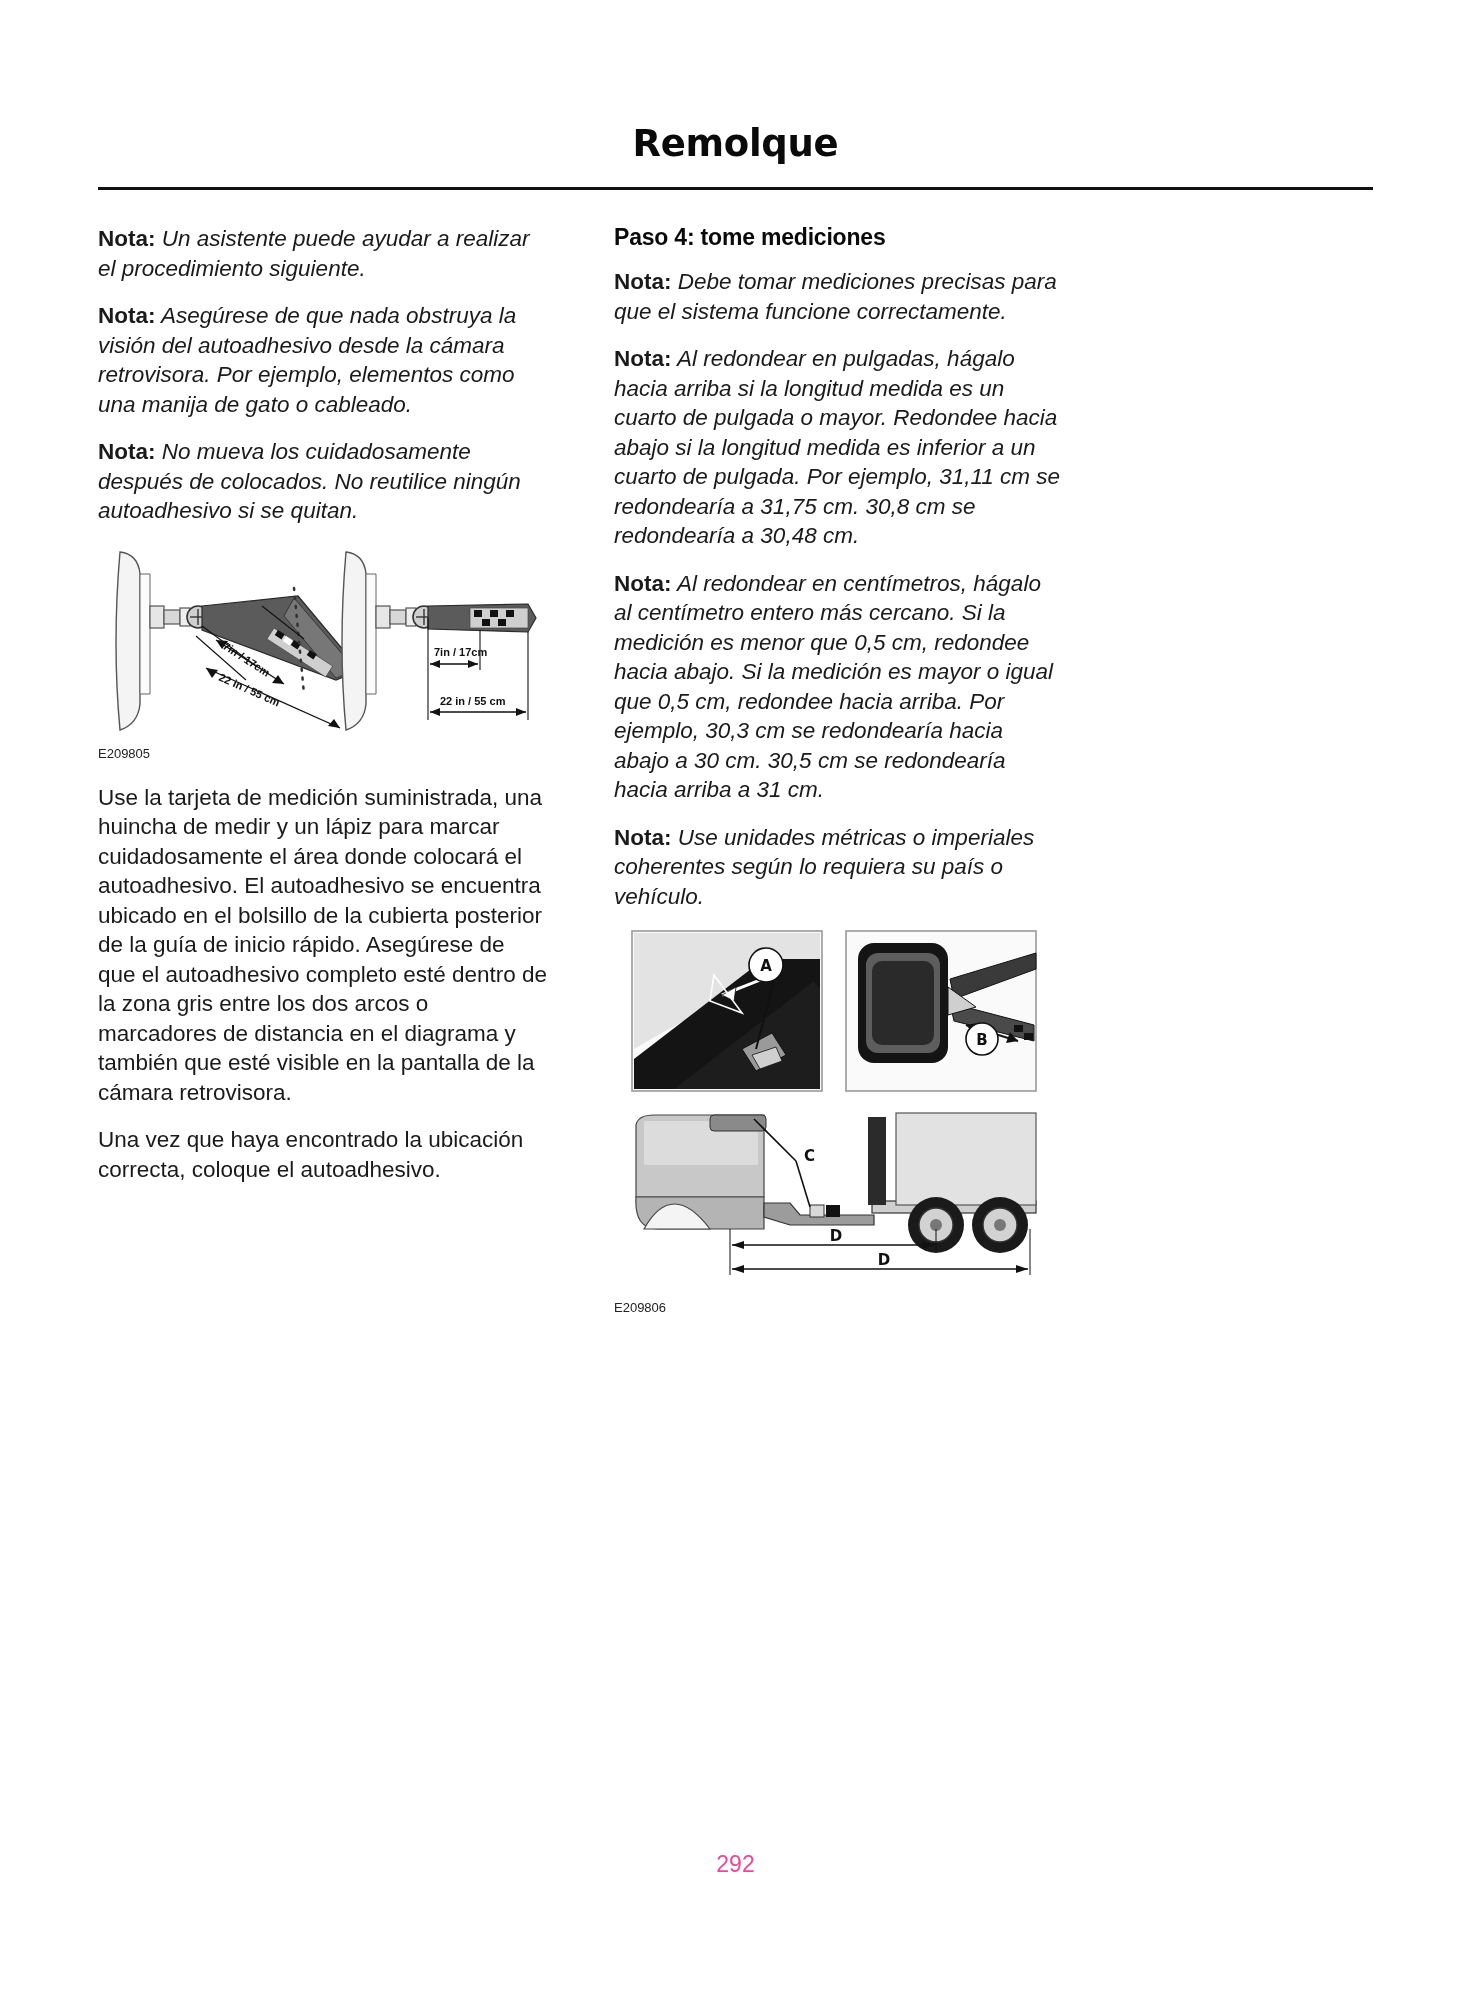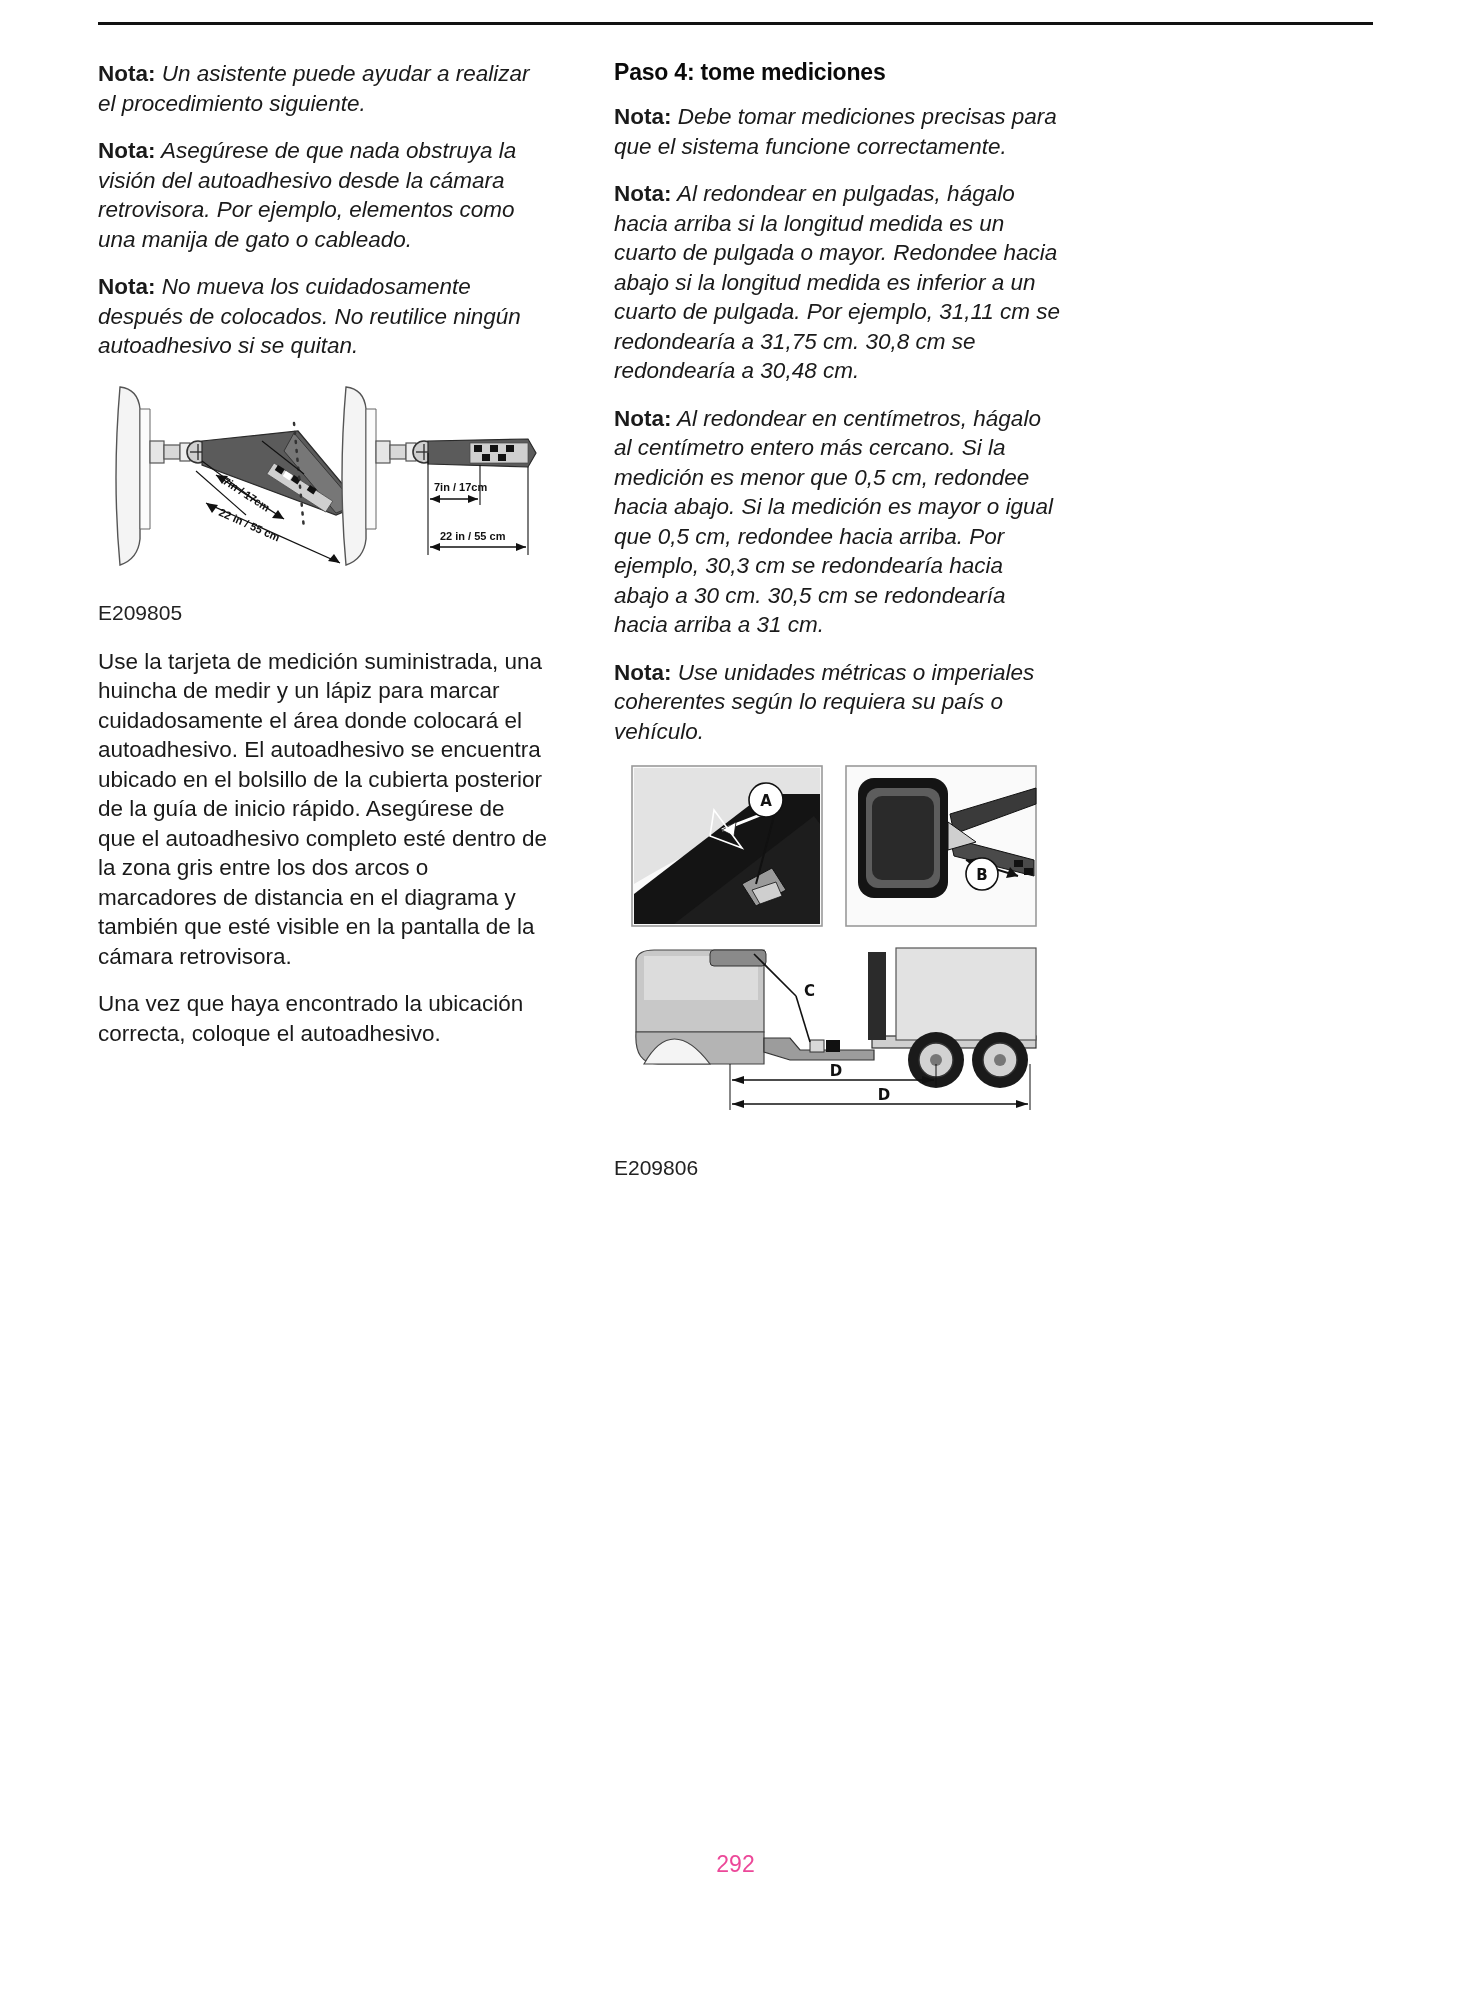--- a/index.html
+++ b/index.html
@@ -60,23 +60,23 @@
   .subhead {
     font-size: 23px;
     font-weight: bold;
     color: #0a0a0a;
     margin-bottom: 16px;
     font-family: Liberation Sans, sans-serif;
     letter-spacing: -0.2px;
   }
 
   .figcode {
-    font-size: 21px;
+    font-size: 13px;
     color: #222;
-    margin-top: 22px;
+    margin-top: 1px;
     margin-bottom: 22px;
     font-family: "Liberation Sans", sans-serif;
   }
 
   
   .fig1 {
     margin-top: 14px;
     margin-bottom: 2px;
     width: 440px;
     height: 200px;
@@ -109,20 +109,23 @@
     font-size: 15px;
     font-weight: bold;
     fill: #111;
   }
 </style>
 </head>
 <body>
 
 <div class="page">
 
+  <div class="header">
+    <h1>Remolque</h1>
+  </div>
   <div class="rule"></div>
 
   <div class="columns">
 
     <div class="col">
 
       <p class="note">
         <span class="lbl">Nota:</span><span> Un asistente puede ayudar a realizar el procedimiento siguiente.</span>
       </p>
       <p class="note">

